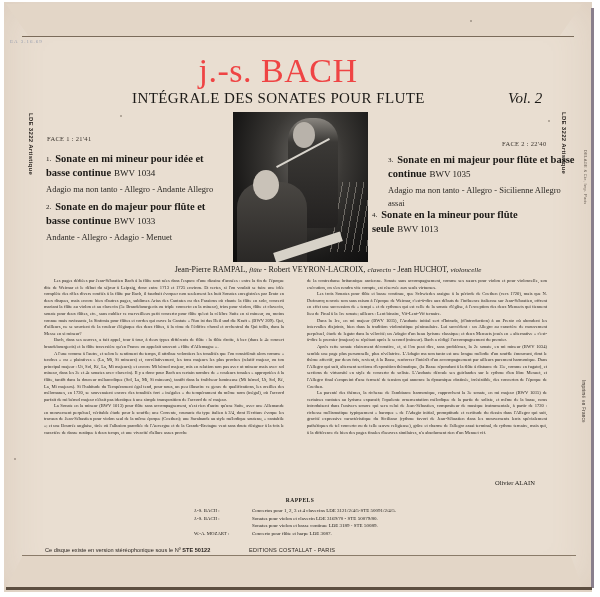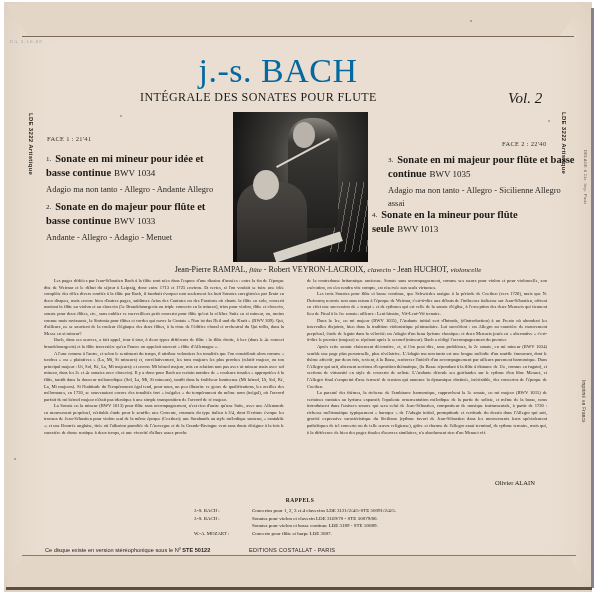--- a/index.html
+++ b/index.html
@@ -25,24 +25,24 @@
   .flap-top { top:4px; clip-path:polygon(0 0,100% 0,96% 100%,4% 100%); border-bottom:1px solid #6b5d4e; }
   .flap-top-line { position:absolute; left:22px; right:26px; top:36px; height:1px; background:#7a6b5a; }
   .flap-bottom { top:555px; height:32px; clip-path:polygon(3% 0,98% 0,100% 100%,0 100%); }
   .flap-bottom-line { position:absolute; left:22px; right:24px; top:555px; height:1px; background:#8a7b69; }
   .flap-bottom-shadow { position:absolute; left:6px; right:8px; top:587px; height:3px; background:#5c4e40; }
 
   .stamp { position:absolute; left:10px; top:39px; font-size:5px; color:#9aa0b0; letter-spacing:1px; }
 
   .title {
     position:absolute; left:0; width:556px; top:52px; text-align:center;
-    font-size:34px; letter-spacing:0.5px; color:#0369a1;
+    font-size:34px; letter-spacing:0.5px; color:#ef4444;
   }
   .subtitle {
-    position:absolute; left:140px; top:90px; font-size:12px; letter-spacing:0.4px;
+    position:absolute; left:132px; top:90px; font-size:15px; letter-spacing:0.4px;
   }
   .vol { position:absolute; left:508px; top:90px; font-size:15px;font-style:italic; }
 
   .photo {
     position:absolute; left:233px; top:112px; width:135px; height:150px;
     background:radial-gradient(ellipse at 55% 30%, #6d6a66 0%, #3a3835 35%, #1a1918 70%, #0d0c0b 100%);
     overflow:hidden;
   }
   .photo .fig1 { position:absolute; left:55px; top:6px; width:50px; height:110px;
     background:linear-gradient(180deg,#8a8680 0%,#3b3936 22%,#232120 100%); border-radius:22px 22px 6px 6px; }

